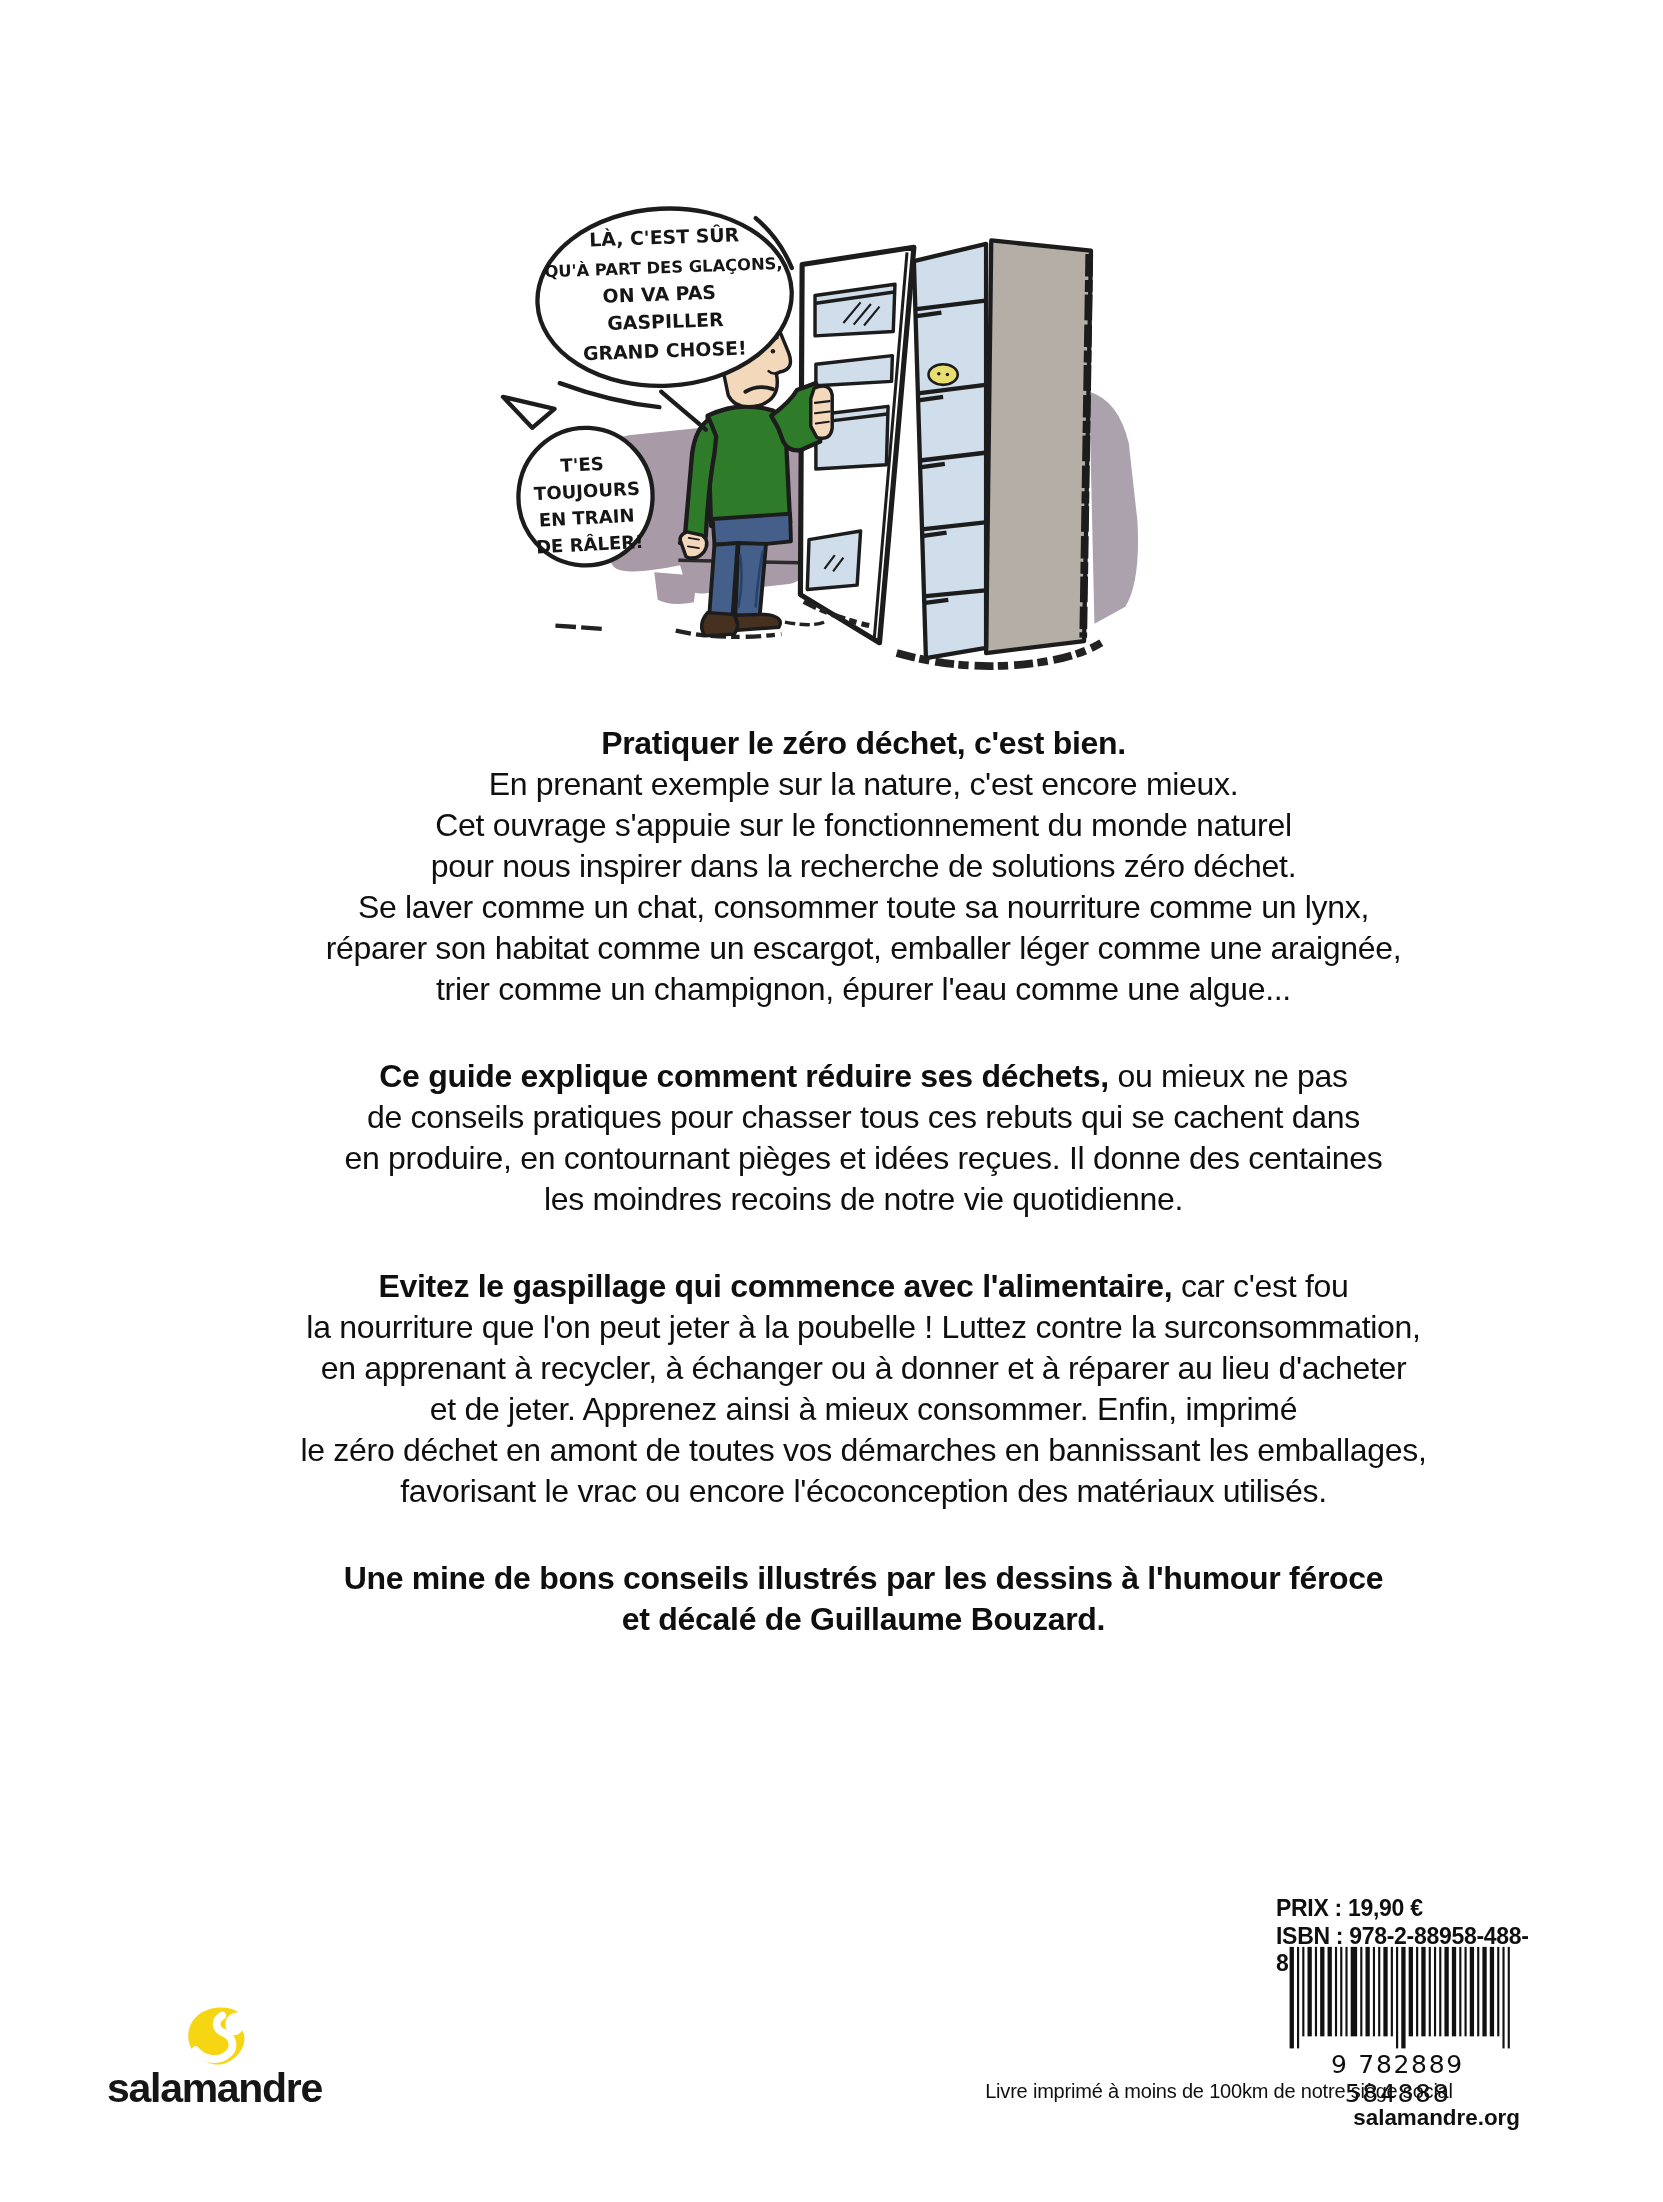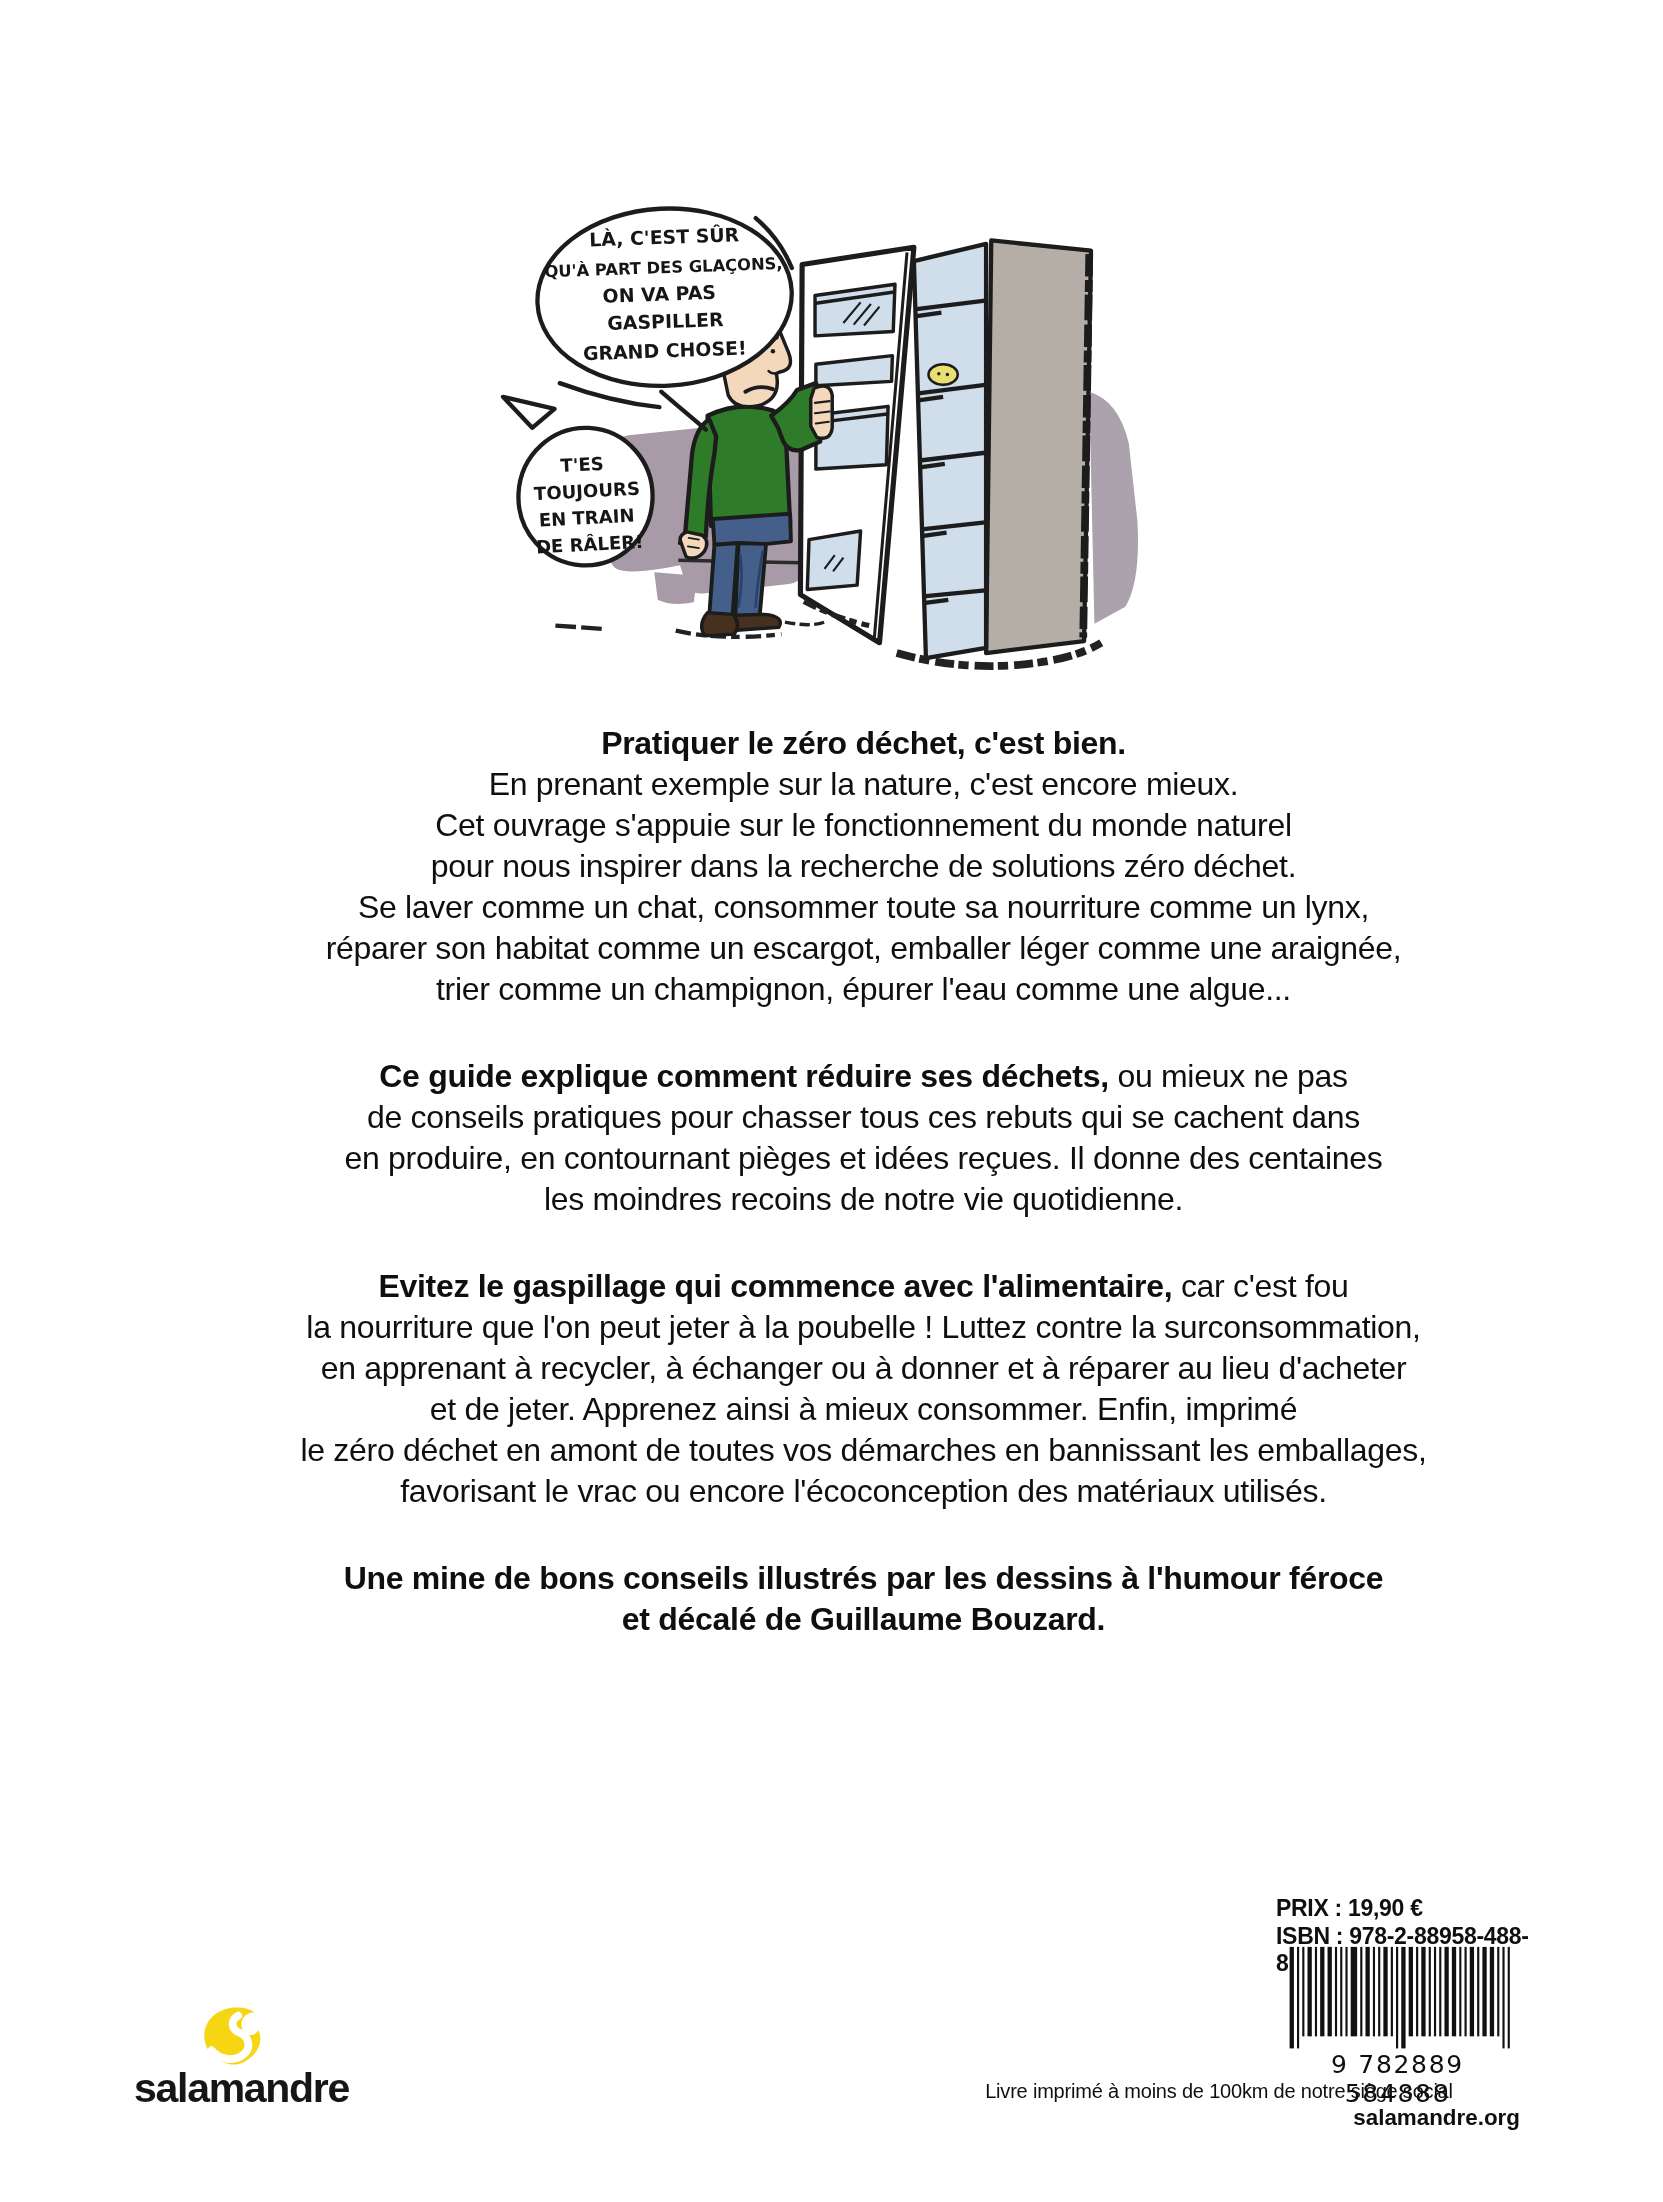--- a/index.html
+++ b/index.html
@@ -19,21 +19,21 @@
   .price-block .row{font-weight:700;font-size:23px;line-height:27.5px;letter-spacing:-0.3px;}
   .barcode{position:absolute;left:5.2px;top:50px;}
   .barcode rect{fill:#111;}
   .bcnum{position:absolute;left:0px;top:155px;width:243px;text-align:center;
          font-family:"DejaVu Sans",sans-serif;font-size:25px;letter-spacing:1.7px;}
   .imprint{position:absolute;right:143px;top:2080px;width:602px;text-align:center;
            font-size:20px;letter-spacing:-0.2px;}
   .website{position:absolute;right:143px;top:2105px;width:602px;text-align:right;
            font-size:22.4px;font-weight:700;}
   
-  .logo{position:absolute;left:112px;top:2001px;width:237px;text-align:right;}
+  .logo{position:absolute;left:96px;top:2001px;width:237px;text-align:center;}
   .logo svg{display:block;margin:0 auto;}
   .wordmark{font-size:41px;font-weight:700;letter-spacing:-1.3px;color:#161616;margin-top:-5.2px;}
 </style>
 </head>
 <body>
 
 <div class="page">
 
   <svg class="cartoon" viewBox="0 0 810 570">
 

